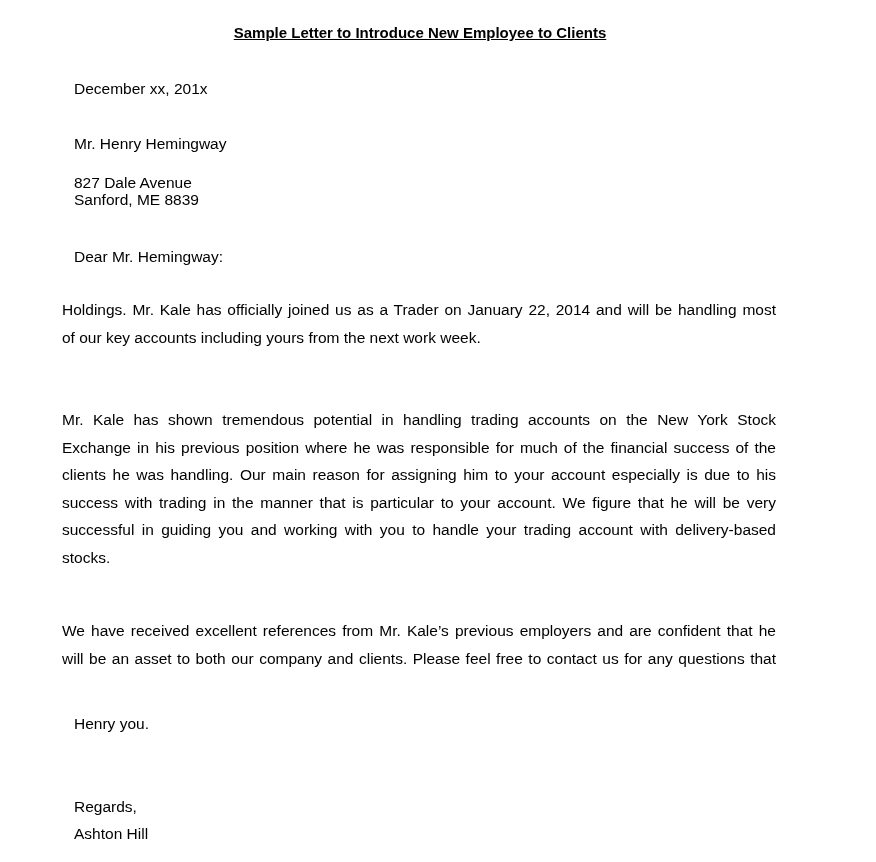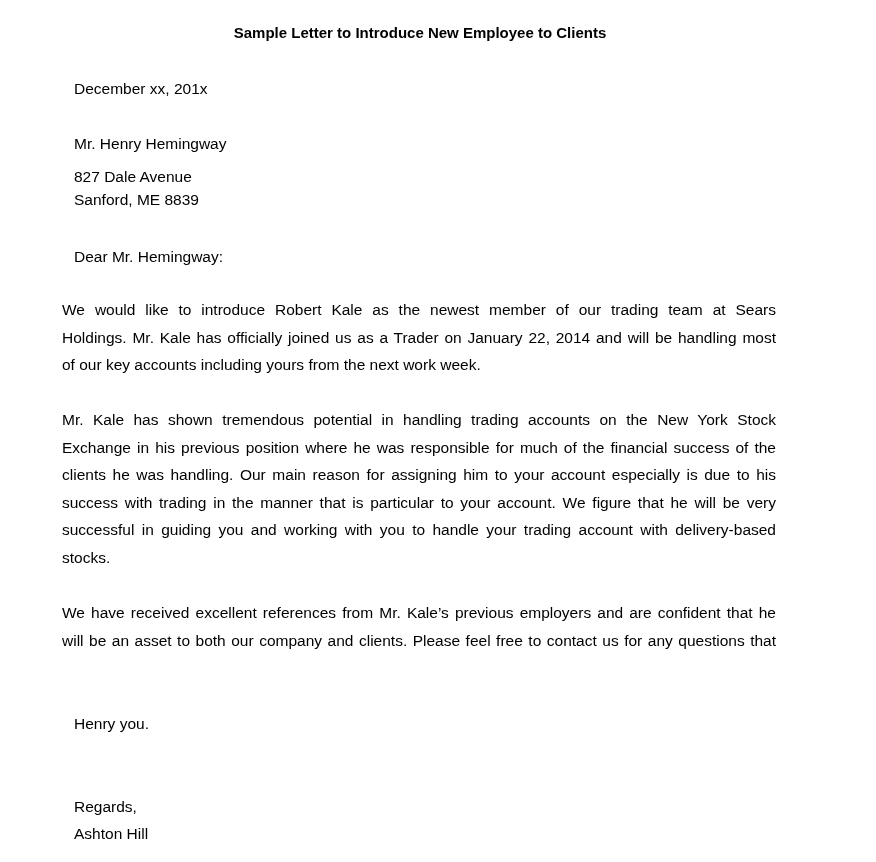--- a/index.html
+++ b/index.html
@@ -17,20 +17,21 @@
     }
     .title {
       position: absolute;
       left: 0;
       width: 840px;
       top: 24px;
       text-align: center;
       font-weight: bold;
       font-size: 15px;
       line-height: 18px;
+      text-decoration: underline;
     }
     .line {
       position: absolute;
       left: 62px;
       font-size: 15.5px;
       line-height: 18px;
       white-space: nowrap;
       margin-left: 12px;
     }
     .para {
@@ -48,42 +49,41 @@
 </head>
 <body>
 
 <div>
   <div class="title">Sample Letter to Introduce New Employee to Clients</div>
 
   <div class="line" style="top:80px">December xx, 201x</div>
 
   <div>
     <div class="line" style="top:135px">Mr.  Henry Hemingway</div>
-    <div class="line" style="top:168px">827 Dale Avenue</div>
+    <div class="line" style="top:174px">827 Dale Avenue</div>
     <div class="line" style="top:191px">Sanford, ME 8839</div>
   </div>
 
   <div class="line" style="top:248px">Dear Mr.  Hemingway:</div>
 
   <div class="para" style="top:296px">
-    <span>We would like to introduce Robert Kale as the newest member of our trading team at Sears</span>
     <span>Holdings. Mr.  Kale has officially joined us as a Trader on January 22, 2014 and will be handling most</span>
     <span class="last">of our key accounts including yours from the next work week.</span>
   </div>
 
   <div class="para" style="top:406px">
     <span>Mr.  Kale has shown tremendous potential in handling trading accounts on the New York Stock</span>
     <span>Exchange in his previous position where he was responsible for much of the financial success of the</span>
     <span>clients he was handling. Our main reason for assigning him to your account especially is due to his</span>
     <span>success with trading in the manner that is particular to your account. We figure that he will be very</span>
     <span>successful in guiding you and working with you to handle your trading account with delivery-based</span>
     <span class="last">stocks.</span>
   </div>
 
-  <div class="para" style="top:599px">
+  <div class="para" style="top:617px">
     <span>We have received excellent references from Mr.  Kale’s previous employers and are confident that he</span>
     <span>will be an asset to both our company and clients. Please feel free to contact us for any questions that</span>
   </div>
 
   <div class="line" style="top:715px">Henry you.</div>
   <div class="line" style="top:798px">Regards,</div>
   <div class="line" style="top:825px">Ashton Hill</div>
 </div>
 
 </body></html>

